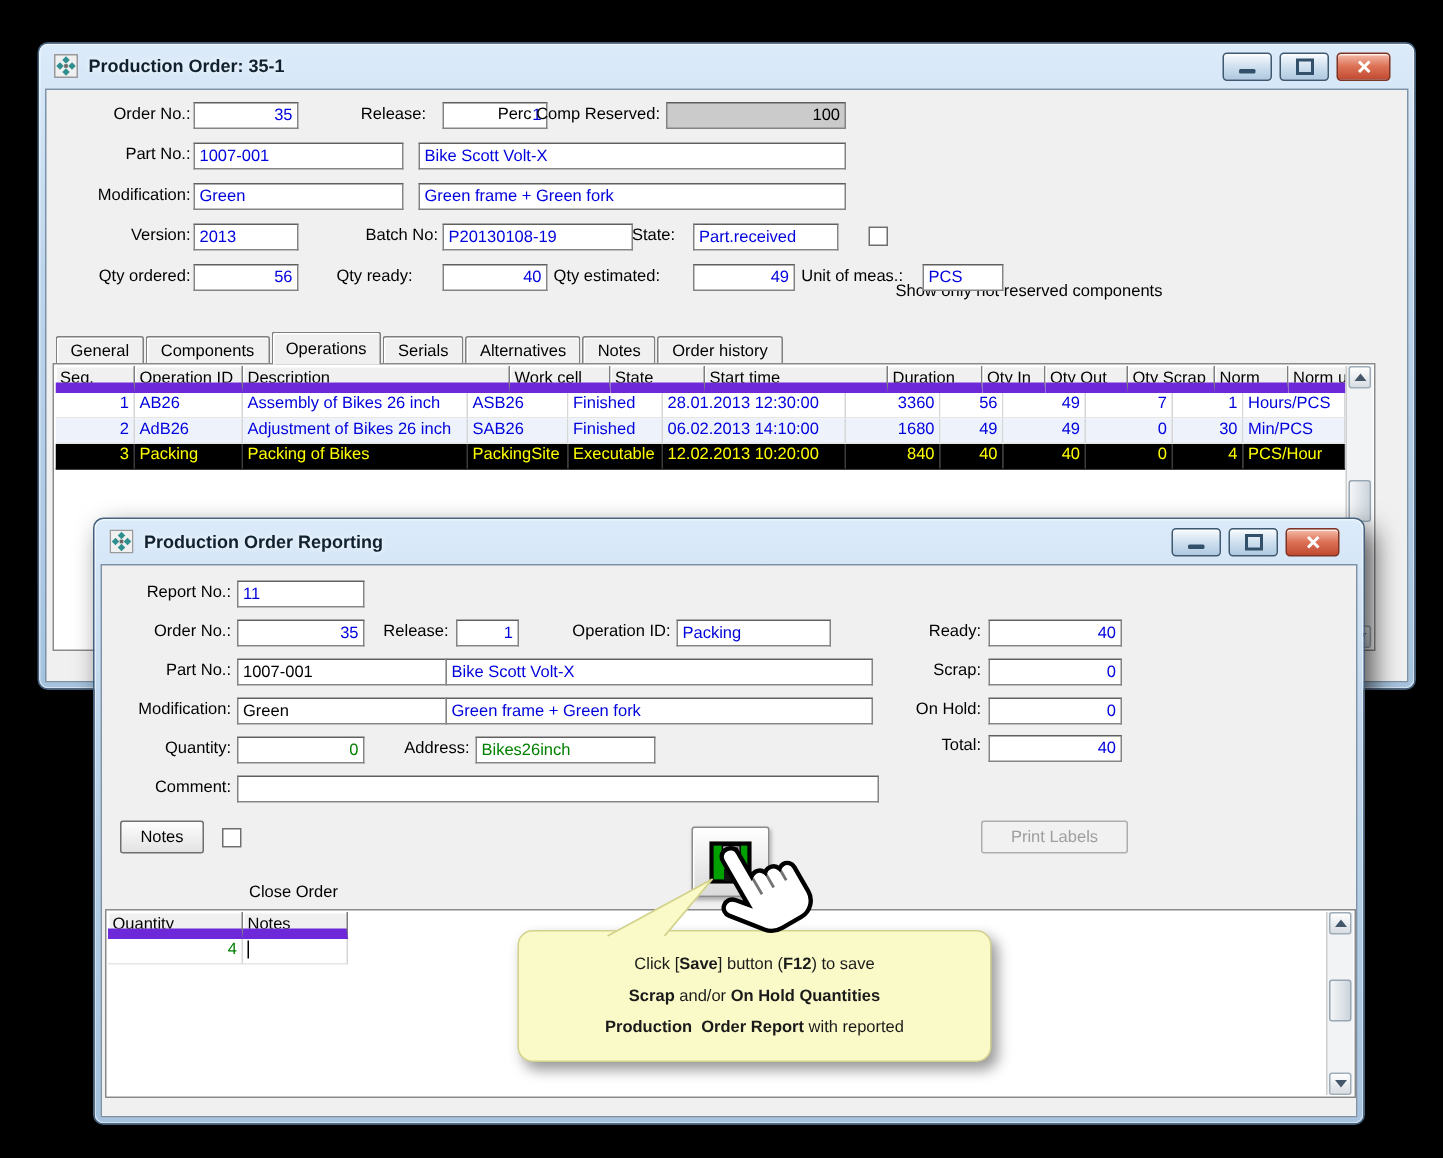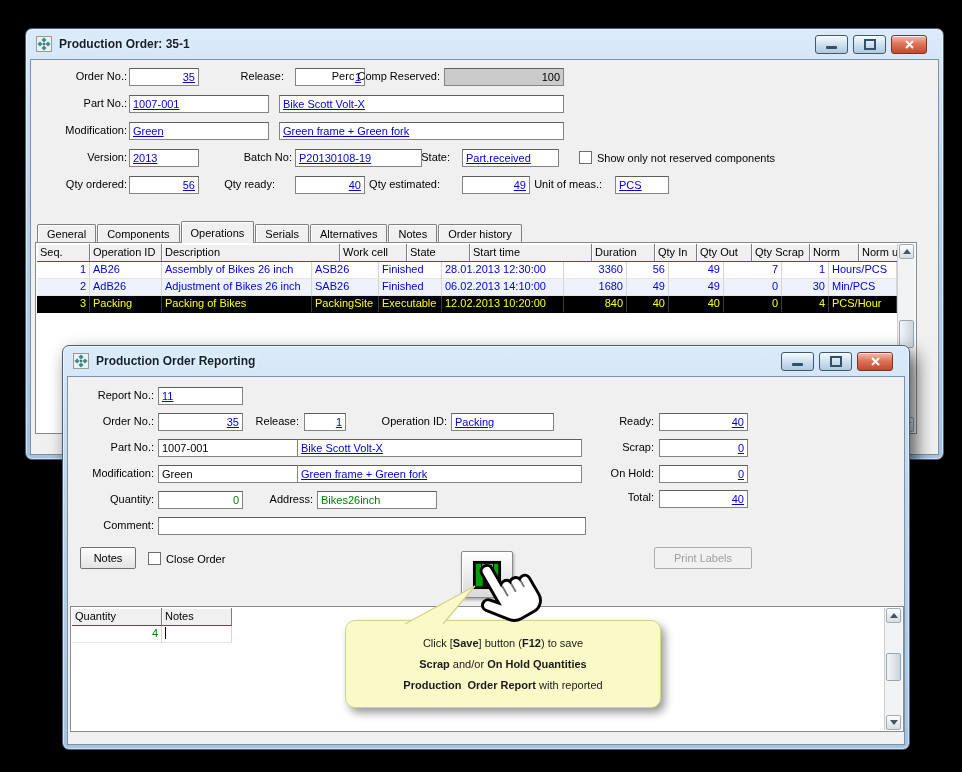--- a/index.html
+++ b/index.html
@@ -15,42 +15,42 @@
   .titlebar{position:absolute;left:0;top:0;right:0;height:30px;display:flex;align-items:center;padding:0 10px;gap:7px;}
   .title-text{font-size:12px;font-weight:bold;color:#10212f;text-shadow:0 0 4px rgba(255,255,255,.9);white-space:nowrap;}
   .wbtns{position:absolute;right:16px;top:6px;display:flex;gap:5px;}
   .wbtn{width:31px;height:17px;border-radius:3px;border:1px solid #41596f;display:flex;align-items:center;justify-content:center;box-shadow:inset 0 1px 0 rgba(255,255,255,.7);}
   .wbtn.minb,.wbtn.maxb{background:linear-gradient(#f8fbfe,#cfe0ef 50%,#afc9e0);}
   .wbtn.closeb{width:34px;background:linear-gradient(#f4bcab,#dd7257 48%,#c04a31);border-color:#7e3424;}
   .glyph-min{width:11px;height:3px;background:#32506a;border-radius:1px;margin-top:6px;}
   .glyph-max{width:8px;height:7px;border:2px solid #32506a;}
   .client{position:absolute;left:4px;right:4px;top:30px;bottom:4px;background:#f0f0f0;border:1px solid #7b92a8;}
   .lbl{position:absolute;font-size:11px;color:#000;text-align:right;white-space:nowrap;}
-  .lbl.left{text-align:left;}
+  .lbl.left{text-align:left;margin-top:36px;}
   .fld{
     position:absolute;height:18px;background:#fff;border:1px solid #848484;border-top-color:#5f5f5f;
     font-size:11px;padding:2px 3px 0;white-space:nowrap;overflow:hidden;box-sizing:border-box;color:#000;
   }
   .fld.r{text-align:right;}
   .fld.gray{background:#cbcbcb;}
-  .blue{color:var(--value-blue,#0000dd);text-decoration:underline;}
+  .blue{color:var(--value-blue,#0000dd);}
   .green{color:var(--value-green,#008000);}
   .cb{position:absolute;width:13px;height:13px;background:#fff;border:1px solid #6e6e6e;box-sizing:border-box;}
   .tabstrip{position:absolute;display:flex;align-items:flex-end;height:22px;}
   .tab{
     height:18px;padding:3px 9px 0;font-size:11px;background:#f0f0f0;color:#000;
     border:1px solid #808080;border-bottom:none;border-radius:2px 2px 0 0;
     box-shadow:inset 1px 1px 0 #fff;margin-right:1px;box-sizing:border-box;white-space:nowrap;
   }
   .tab.active{height:22px;padding-top:5px;position:relative;z-index:4;margin-bottom:-1px;}
   .panel{position:absolute;background:#fff;border:1px solid #8a8a8a;box-sizing:border-box;}
   .gridwrap{position:absolute;left:1px;top:1px;right:19px;bottom:1px;overflow:hidden;background:#fff;}
   .grid-row{display:flex;}
   .grid-hcell{
-    flex:0 0 auto;background:#f0f0f0;border-right:1px solid #7e7e7e;border-bottom:1px solid #6d28d9;
+    flex:0 0 auto;background:#f0f0f0;border-right:1px solid #7e7e7e;border-bottom:7px solid #6d28d9;
     box-shadow:inset 1px 1px 0 #fff;font-size:11px;padding:2px 3px 0;box-sizing:border-box;height:18px;
     white-space:nowrap;overflow:hidden;color:#000;
   }
   .grid-cell{
     flex:0 0 auto;font-size:11px;padding:1px 3px 0;box-sizing:border-box;height:17px;
     border-right:1px solid #d6d6d6;border-bottom:1px solid #e6e6e6;
     white-space:nowrap;overflow:hidden;color:var(--value-blue,#0000dd);background:#fff;
   }
   .grid-row.alt .grid-cell{background:#eef3fb;}
   .grid-row.sel .grid-cell{background:var(--selected-bg,#000);color:var(--selected-fg,#ff0);border-right-color:#3a3a3a;border-bottom-color:#000;}

